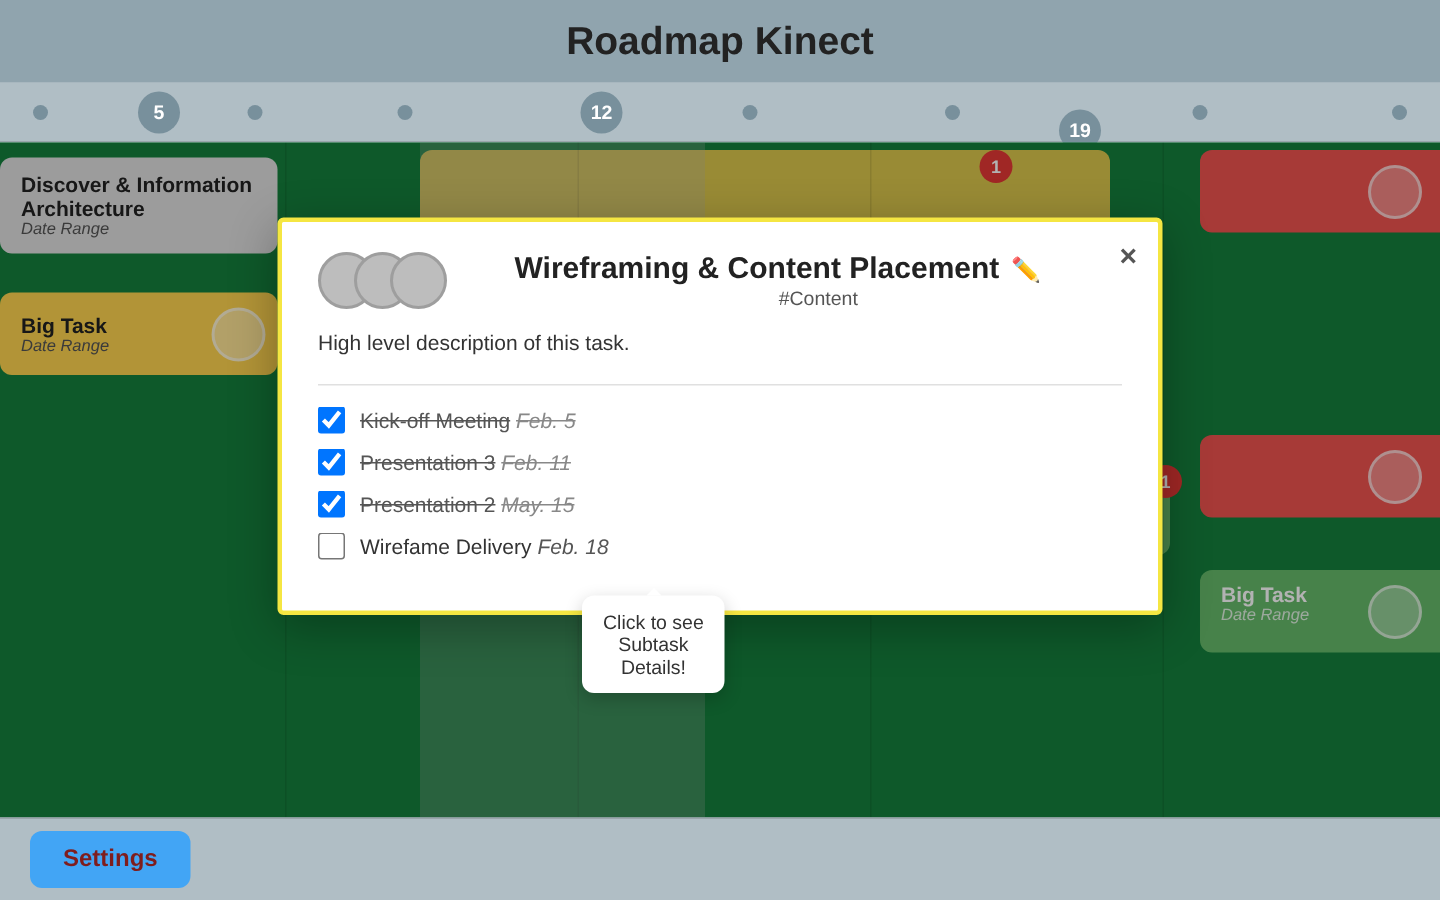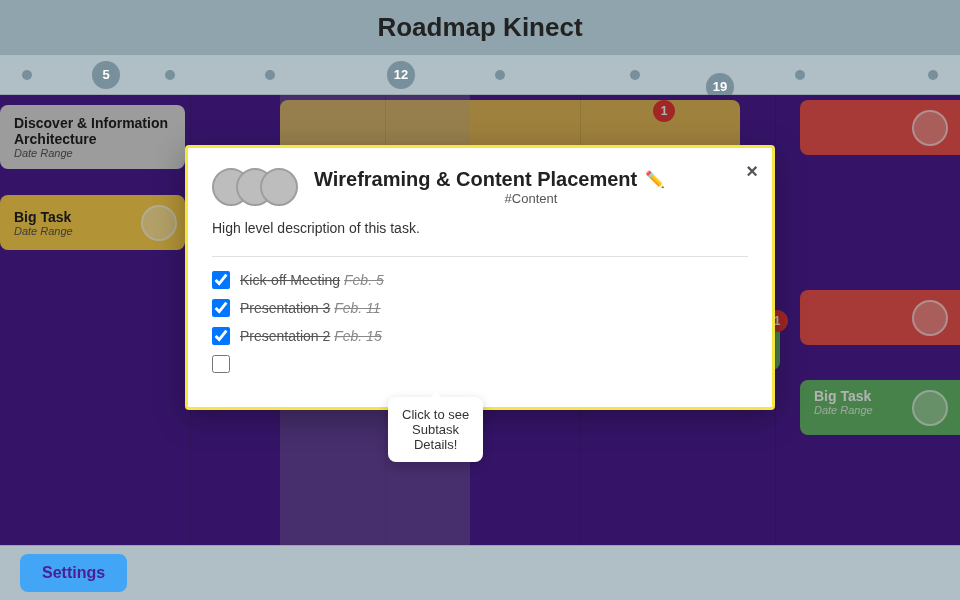--- a/index.html
+++ b/index.html
@@ -96,20 +96,21 @@
       border-radius: 4px;
       border: 3px solid #f5e642;
       z-index: 20;
       padding: 20px 24px 24px;
       box-shadow: 0 8px 32px rgba(0,0,0,0.3);
     }
     .modal-header {
       display: flex;
       align-items: flex-end;
       margin-bottom: 14px;
+      gap: 29px;
     }
     .modal-icon-circles {
       display: flex;
       margin-right: 16px;
       align-items: center;
       flex-shrink: 0;
     }
     .modal-circle {
       width: 38px;
       height: 38px;
@@ -208,21 +209,21 @@
       height: 55px;
       background: #b0bec5;
       display: flex;
       align-items: center;
       justify-content: space-between;
       padding: 0 20px;
       border-top: 1px solid #9aa5ab;
     }
     .btn-settings {
       background: #42a5f5;
-      color: #4c1d95;
+      color: #7f1d1d;
       border: none;
       border-radius: 8px;
       padding: 10px 22px;
       font-size: 16px;
       font-weight: bold;
       cursor: pointer;
     }
     .btn-add {
       background: #42a5f5;
       color: white;
@@ -424,21 +425,21 @@
       </div>
       <div class="timeline-marker" style="left: 795px;">
         <div class="timeline-dot"></div>
       </div>
       <div class="timeline-marker" style="left: 928px;">
         <div class="timeline-dot"></div>
       </div>
     </div>
 </div>
 
-<div style="position:relative; height: 450px; overflow:hidden; background:#4c1d95;">
+<div style="position:relative; height: 450px; overflow:hidden; background:#15803d;">
 
   <div class="bg-canvas">
 
     <div class="discover-card">
       <div class="discover-card-title">Discover &amp; Information Architecture</div>
       <div class="discover-card-subtitle">Date Range</div>
     </div>
 
     <div class="wireframe-card-bg"></div>
 
@@ -513,24 +514,25 @@
     <li class="modal-task-item">
           <input type="checkbox" checked="" style="">
           <span><span style="text-decoration:line-through;color:#555;">Kick-off Meeting</span> <span style="text-decoration:line-through;color:#888;font-style:italic;">Feb. 5</span></span>
         </li>
         <li class="modal-task-item">
           <input type="checkbox" checked="" style="">
           <span><span style="text-decoration:line-through;color:#555;">Presentation 3</span> <span style="text-decoration:line-through;color:#888;font-style:italic;">Feb. 11</span></span>
         </li>
         <li class="modal-task-item">
           <input type="checkbox" checked="" style="">
-          <span><span style="text-decoration:line-through;color:#555;">Presentation 2</span> <span style="text-decoration:line-through;color:#888;font-style:italic;">Feb. 15</span></span>
+          <span><span style="text-decoration:line-through;color:#555;">Presentation 2</span> <span style="text-decoration:line-through;color:#888;font-style:italic;">May. 15</span></span>
         </li>
         <li class="modal-task-item">
           <input type="checkbox" style="">
+          <span><span style="color:#333;">Wirefame Delivery</span> <span style="color:#555;font-style:italic;">Feb. 18</span></span>
         </li>
       </ul>
 
     <div class="tooltip">
       <span>Click to see<br>Subtask<br>Details!</span>
     </div>
   </div>
 
 </div>
 

